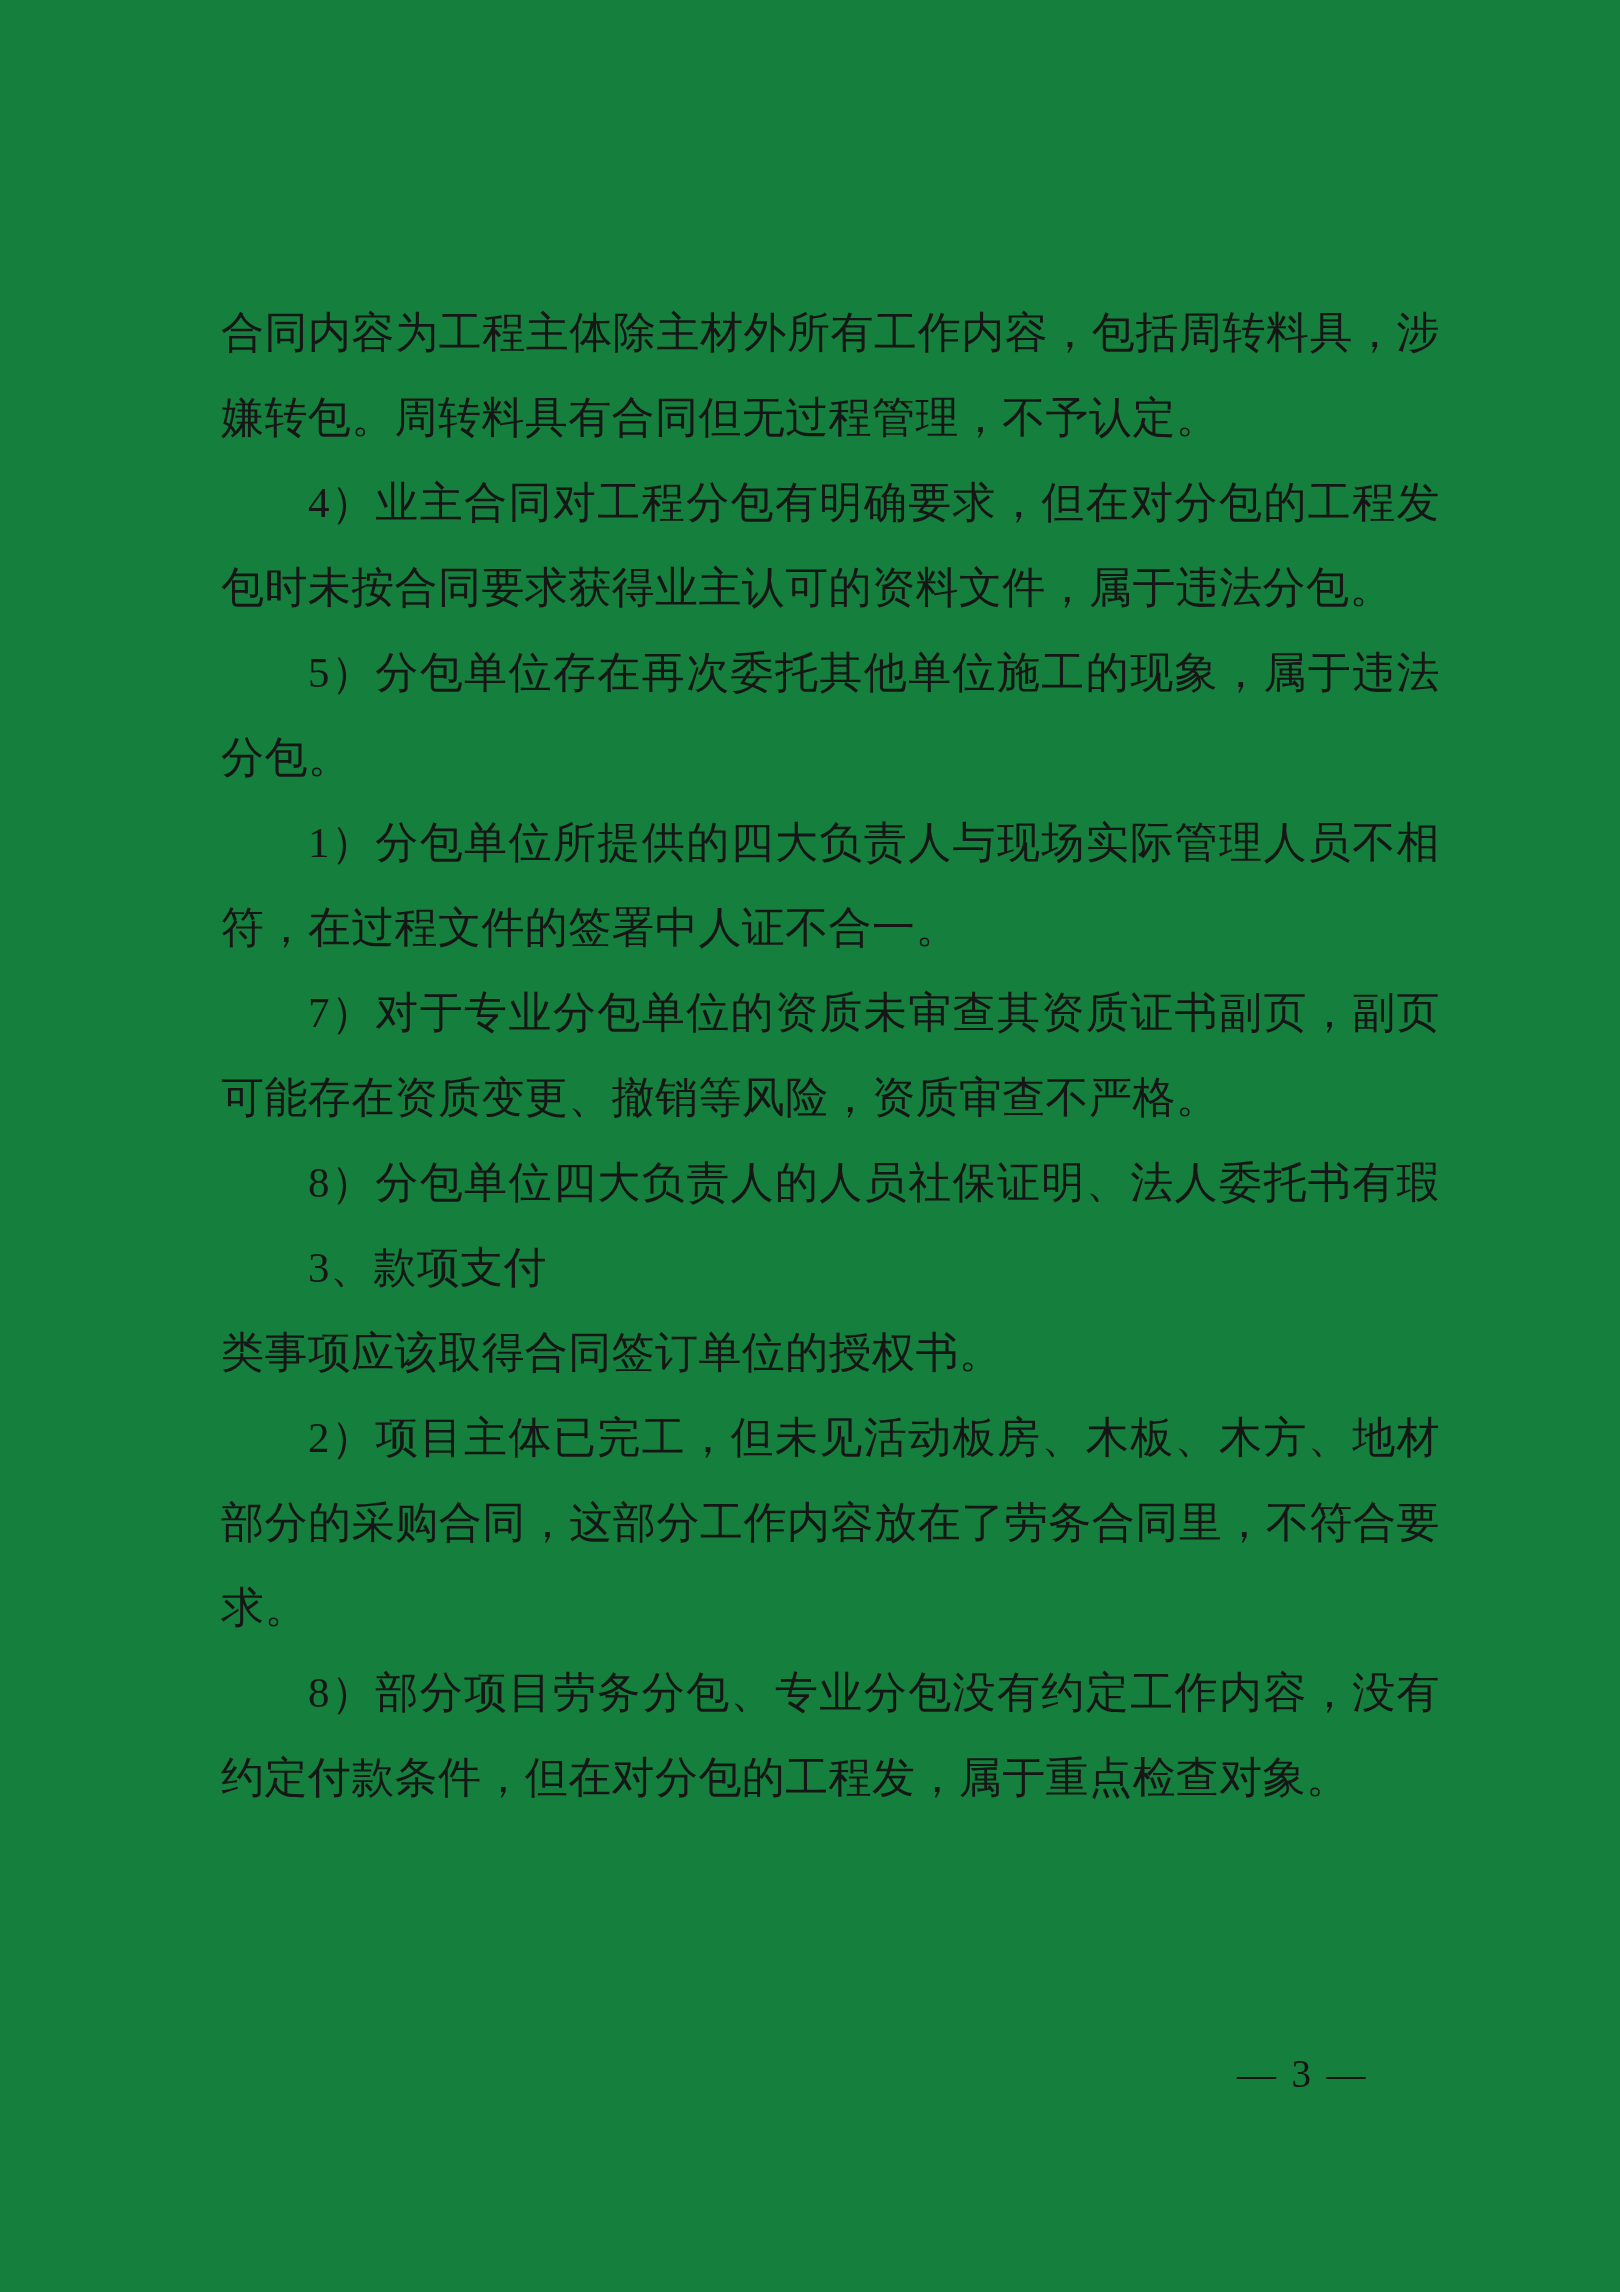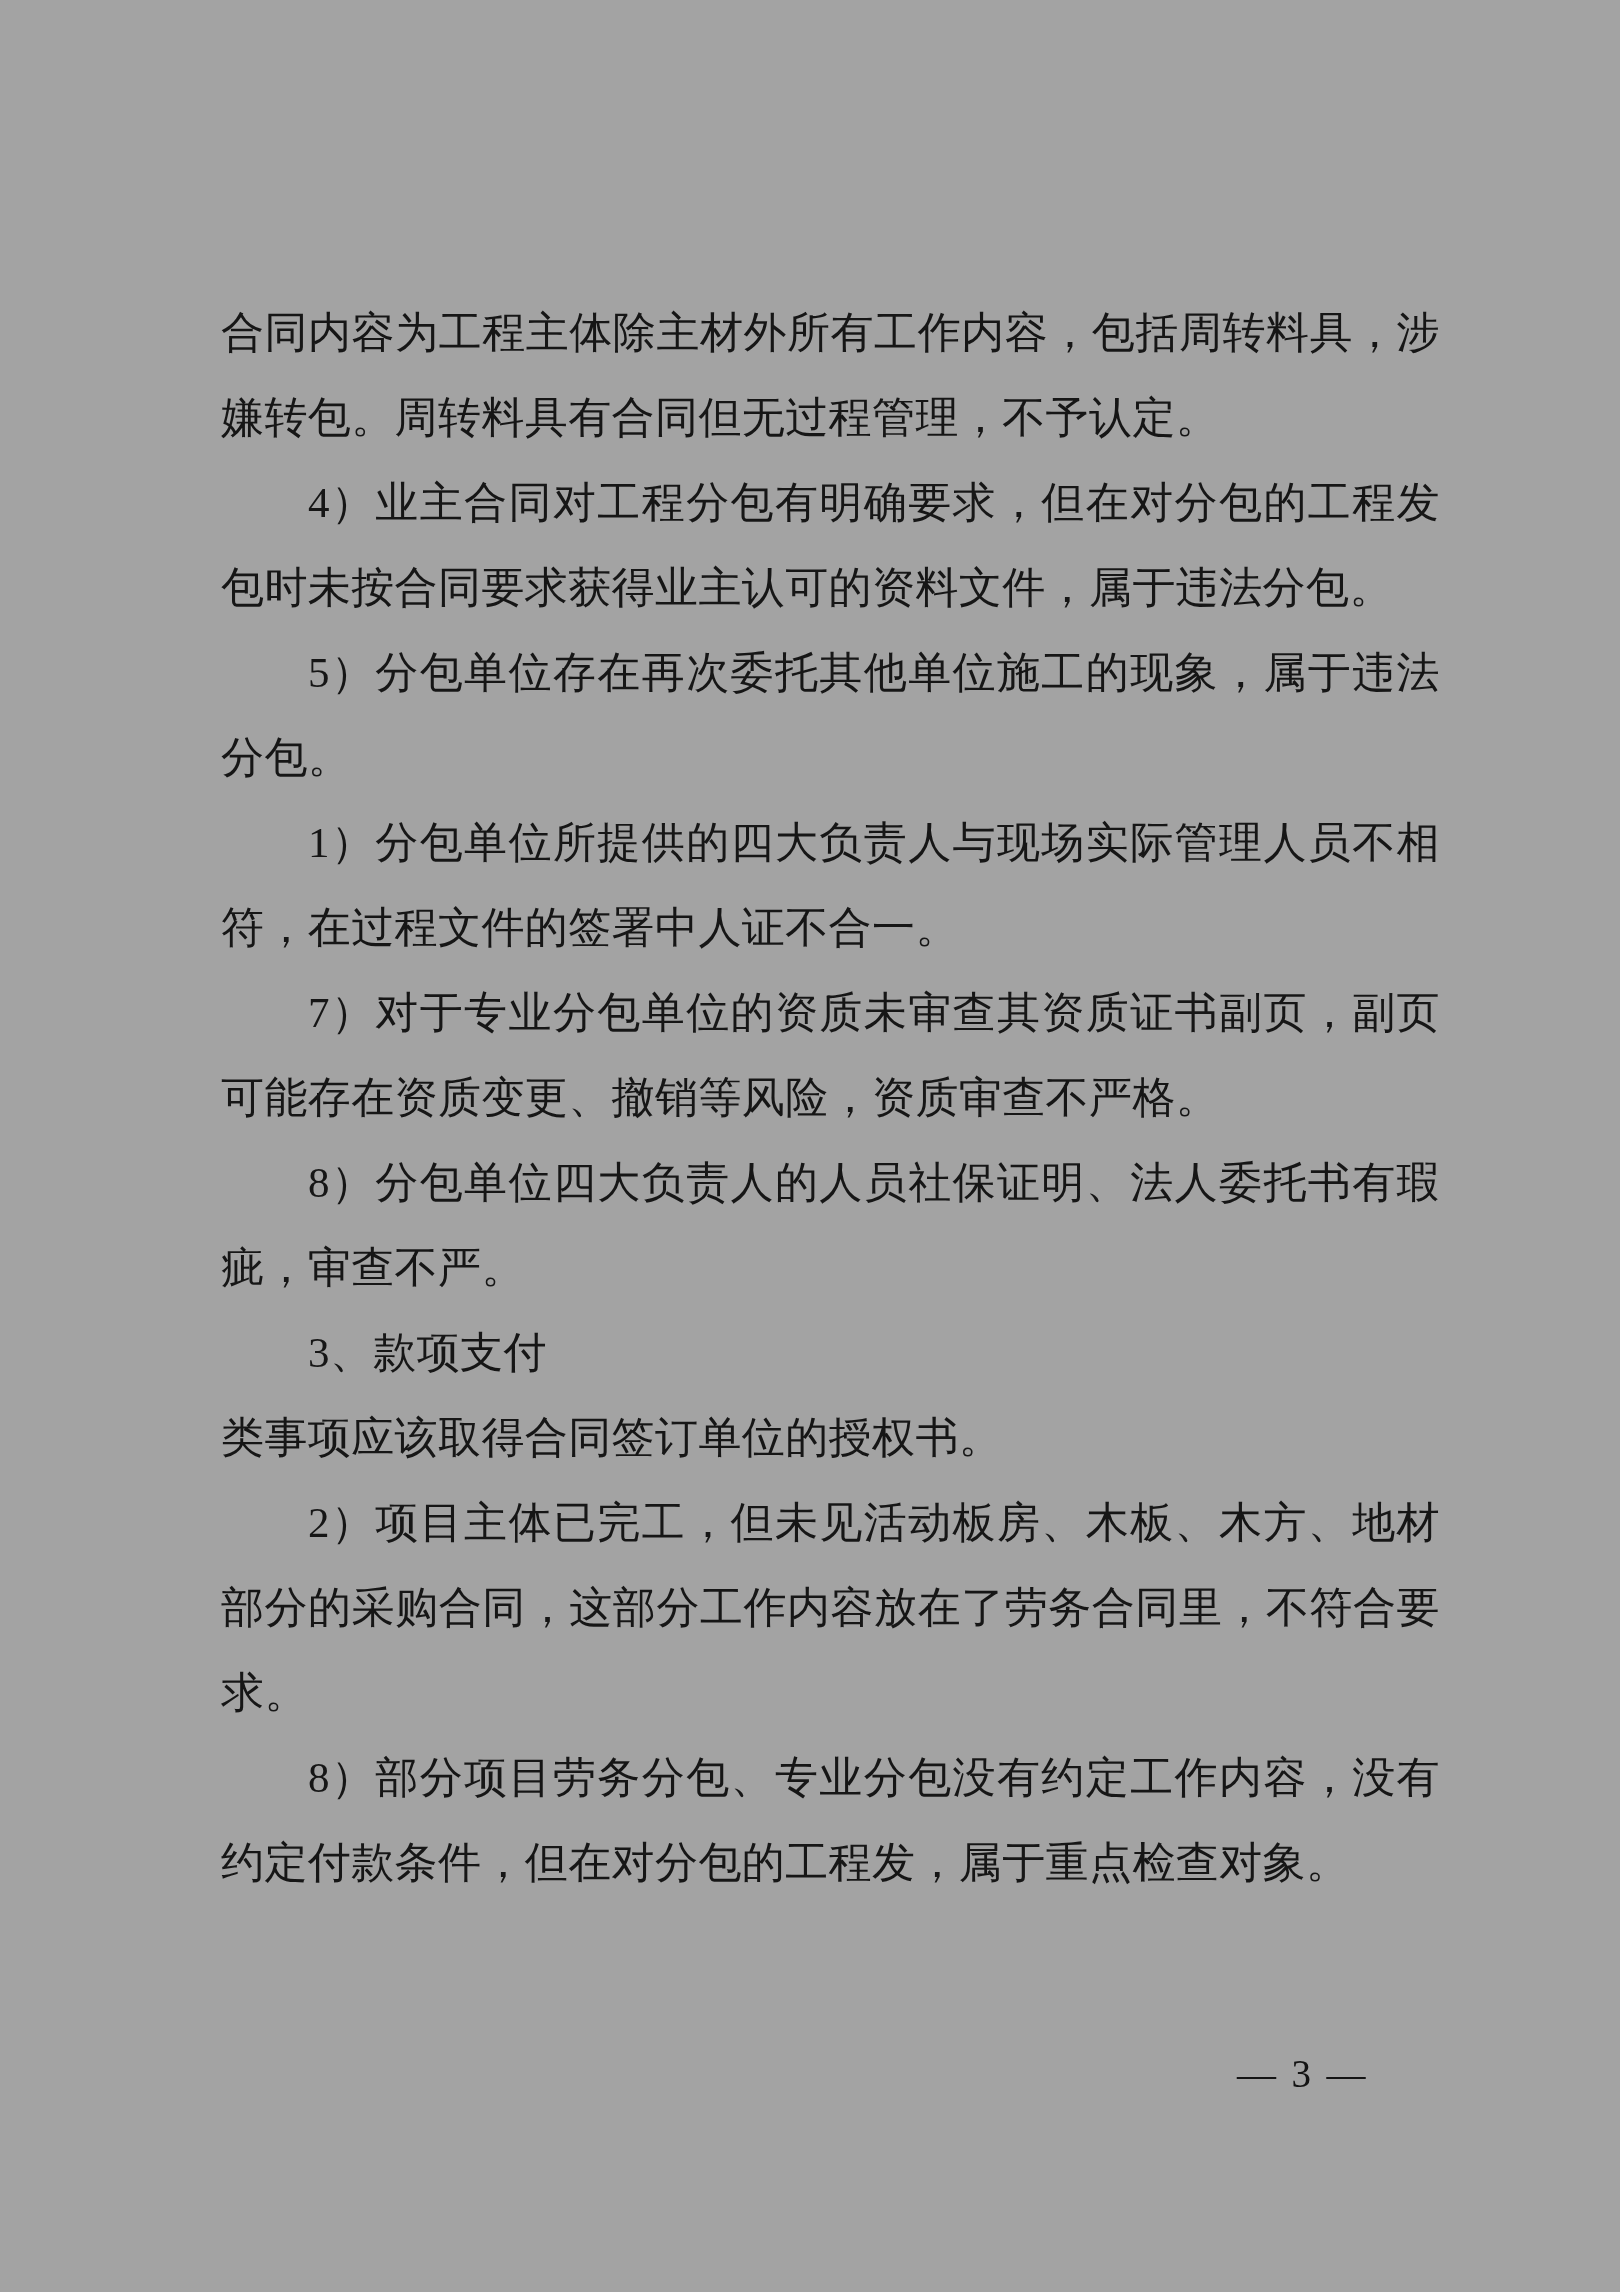--- a/index.html
+++ b/index.html
@@ -4,21 +4,21 @@
 <style>
   html, body {
     margin: 0;
     padding: 0;
     background: #ffffff;
   }
   .doc-page {
     position: relative;
     width: 1620px;
     height: 2293px;
-    background: #a3a3a3;
+    background: #15803d;
     overflow: hidden;
     font-family: "Liberation Serif", "DejaVu Serif", serif;
     color: #161616;
   }
   .text-block {
     position: absolute;
     left: 221px;
     top: 290px;
     width: 1219px;
   }
@@ -62,21 +62,20 @@
     <div class="ln">嫌转包。周转料具有合同但无过程管理，不予认定。</div>
     <div class="ln full ind">4）业主合同对工程分包有明确要求，但在对分包的工程发</div>
     <div class="ln">包时未按合同要求获得业主认可的资料文件，属于违法分包。</div>
     <div class="ln full ind">5）分包单位存在再次委托其他单位施工的现象，属于违法</div>
     <div class="ln">分包。</div>
     <div class="ln full ind">1）分包单位所提供的四大负责人与现场实际管理人员不相</div>
     <div class="ln">符，在过程文件的签署中人证不合一。</div>
     <div class="ln full ind">7）对于专业分包单位的资质未审查其资质证书副页，副页</div>
     <div class="ln">可能存在资质变更、撤销等风险，资质审查不严格。</div>
     <div class="ln full ind">8）分包单位四大负责人的人员社保证明、法人委托书有瑕</div>
-    <div class="ln">疵，审查不严。</div>
     <div class="ln ind">3、款项支付</div>
     <div class="ln">类事项应该取得合同签订单位的授权书。</div>
     <div class="ln full ind">2）项目主体已完工，但未见活动板房、木板、木方、地材</div>
     <div class="ln full">部分的采购合同，这部分工作内容放在了劳务合同里，不符合要</div>
     <div class="ln">求。</div>
     <div class="ln full ind">8）部分项目劳务分包、专业分包没有约定工作内容，没有</div>
     <div class="ln">约定付款条件，但在对分包的工程发，属于重点检查对象。</div>
   </div>
 
   <div class="page-number">— 3 —</div>

